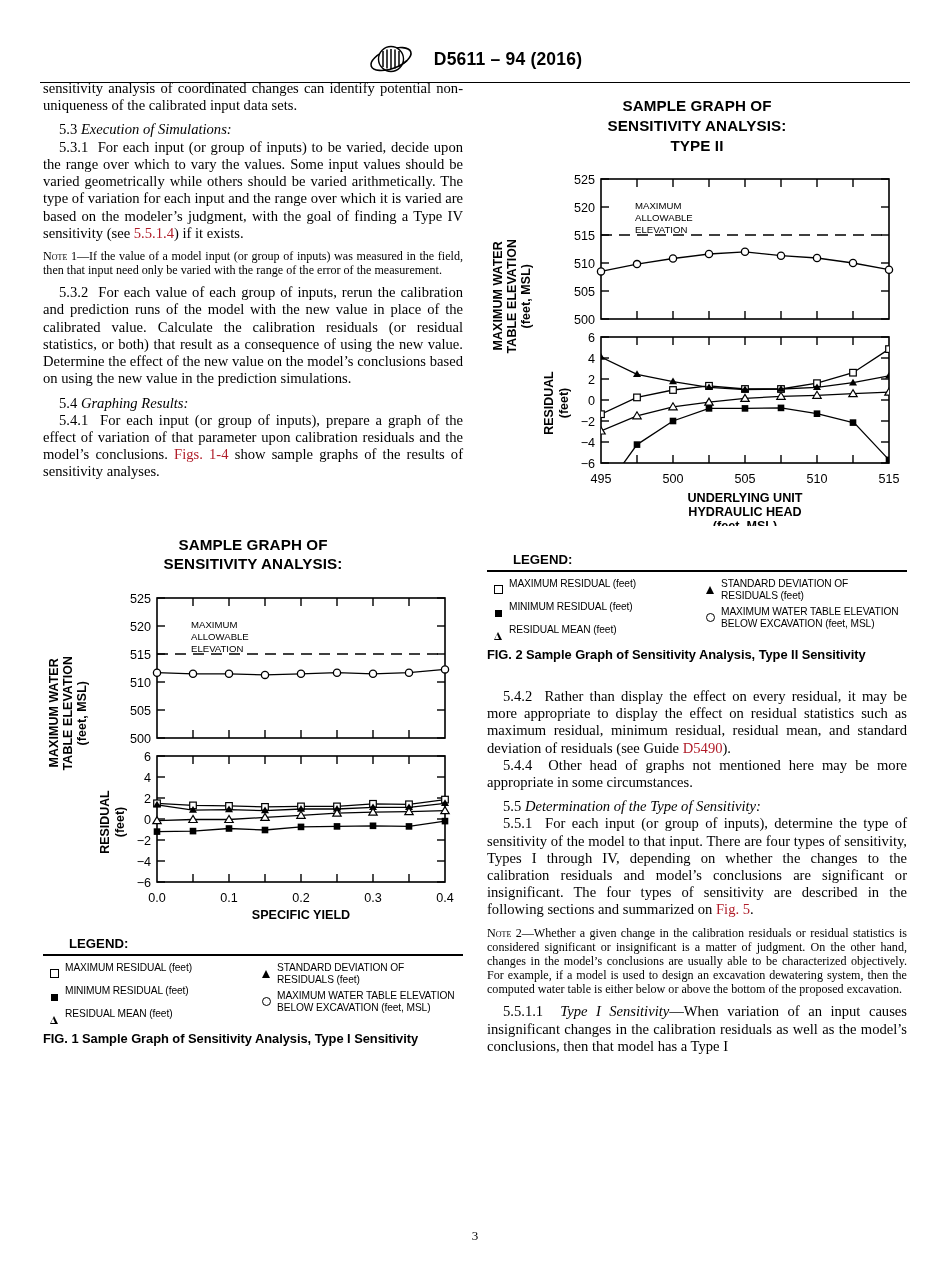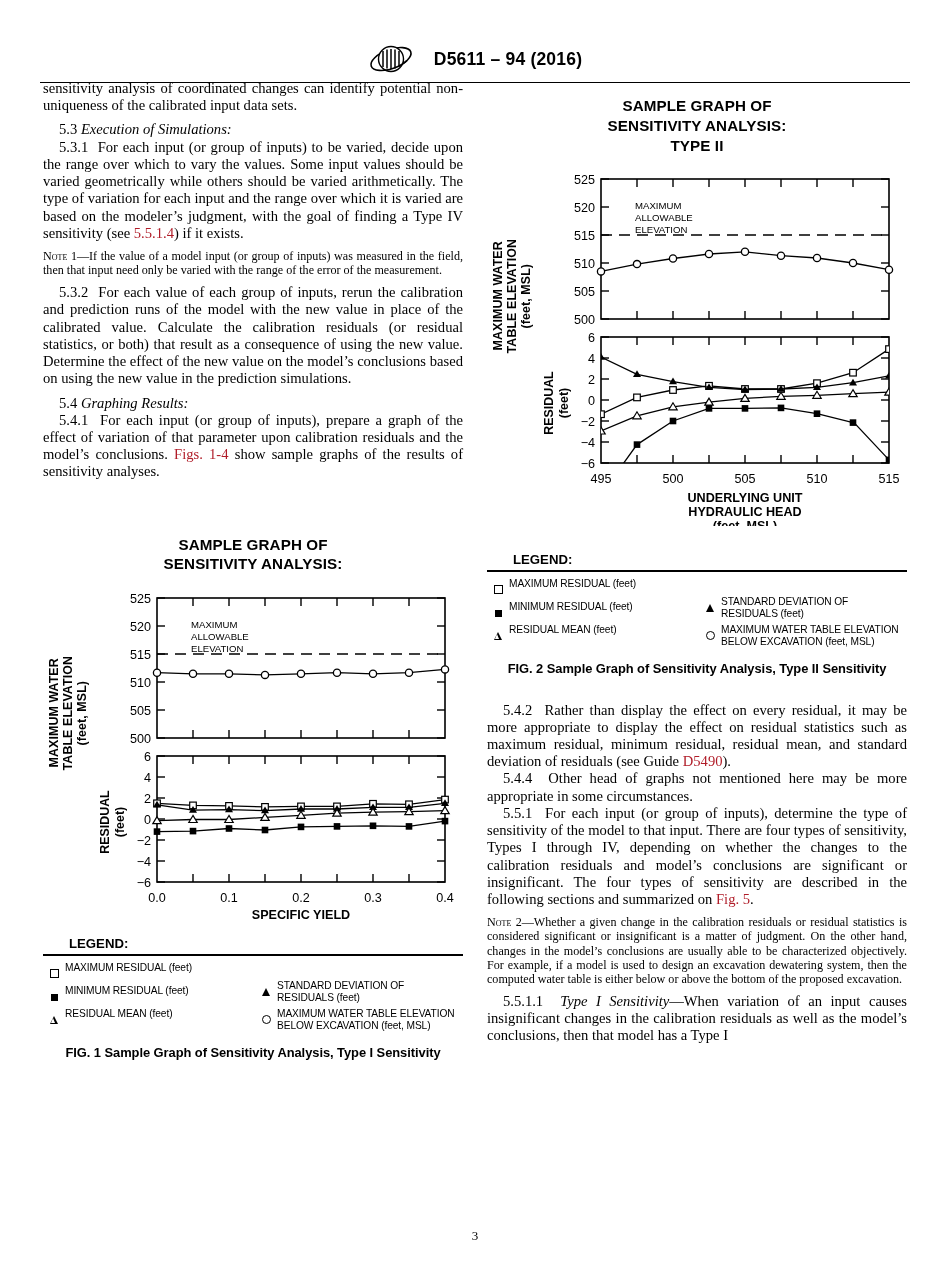--- a/index.html
+++ b/index.html
@@ -34,33 +34,33 @@
   .it{font-style:italic;}
   .red{color:#b01c28;}
 
   
   .figtitle{
     font-family:"Liberation Sans",sans-serif;font-weight:bold;font-size:15.2px;
     text-align:center;line-height:1.30;letter-spacing:.1px;
   }
   .figcap{
     font-family:"Liberation Sans",sans-serif;font-weight:bold;font-size:12.9px;
-    text-align:center;margin-top:9px;letter-spacing:-.05px;
+    margin-top:0;letter-spacing:-.05px;
   }
 
   
   .legendbox{margin-top:12px;}
   .legend-head{
     font-family:"Liberation Sans",sans-serif;font-weight:bold;font-size:13.2px;
     margin-left:26px;
   }
   .legend-rule{height:1.6px;background:#000;margin-top:3px;width:100%;}
   .legend-grid{display:flex;margin-top:6px;}
   .legend-col{width:50%;}
-  .legend-col.lc2{padding-left:4px;margin-top:18px;}
+  .legend-col.lc2{padding-left:4px;}
   .legend-item{display:flex;align-items:flex-start;margin-bottom:3px;}
   .legend-sym{width:22px;flex:0 0 22px;text-align:center;padding-top:2px;}
   .legend-txt{
     font-family:"Liberation Sans",sans-serif;font-size:10.2px;line-height:1.22;
     letter-spacing:-.1px;
   }
   .sym{display:inline-block;position:relative;}
   .sq-open{width:7px;height:7px;border:1.3px solid #000;background:#fff;}
   .sq-fill{width:7px;height:7px;background:#000;}
   .tri-open{width:0;height:0;border-left:4.6px solid transparent;border-right:4.6px solid transparent;border-bottom:8px solid #000;position:relative;}
@@ -606,20 +606,24 @@
 
     <div style="margin-top:26px;">
       <p class="ind">
         <span>5.4.2</span>&nbsp;
         <span>Rather than display the effect on every residual, it may be more appropriate to display the effect on residual statistics such as maximum residual, minimum residual, residual mean, and standard deviation of residuals (see Guide </span><span class="red">D5490</span><span>).</span>
       </p>
       <p class="ind">
         <span>5.4.4</span>&nbsp;
         <span>Other head of graphs not mentioned here may be more appropriate in some circumstances.</span>
       </p>
+      <p class="ind sp">
+        <span>5.5</span>
+        <span class="it">Determination of the Type of Sensitivity:</span>
+      </p>
       <p class="ind">
         <span>5.5.1</span>&nbsp;
         <span>For each input (or group of inputs), determine the type of sensitivity of the model to that input. There are four types of sensitivity, Types I through IV, depending on whether the changes to the calibration residuals and model’s conclusions are significant or insignificant. The four types of sensitivity are described in the following sections and summarized on </span><span class="red">Fig. 5</span><span>.</span>
       </p>
       <p class="note">
         <span class="nlab">Note 2</span><span>—Whether a given change in the calibration residuals or residual statistics is considered significant or insignificant is a matter of judgment. On the other hand, changes in the model’s conclusions are usually able to be characterized objectively. For example, if a model is used to design an excavation dewatering system, then the computed water table is either below or above the bottom of the proposed excavation.</span>
       </p>
       <p class="ind sp">
         <span>5.5.1.1</span>&nbsp;
         <span class="it">Type I Sensitivity</span><span>—When variation of an input causes insignificant changes in the calibration residuals as well as the model’s conclusions, then that model has a Type I</span>

